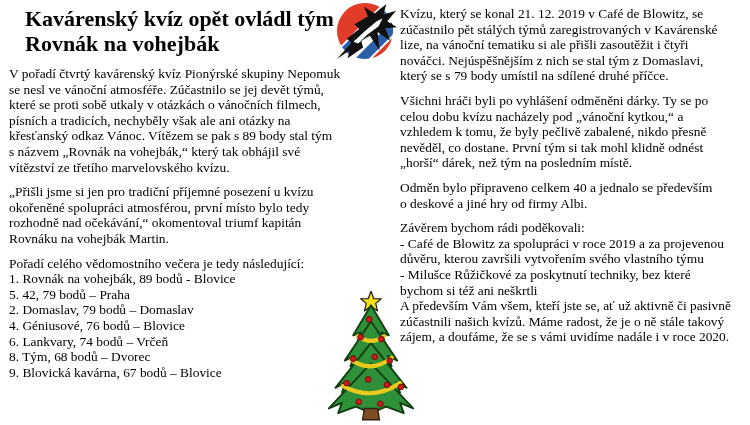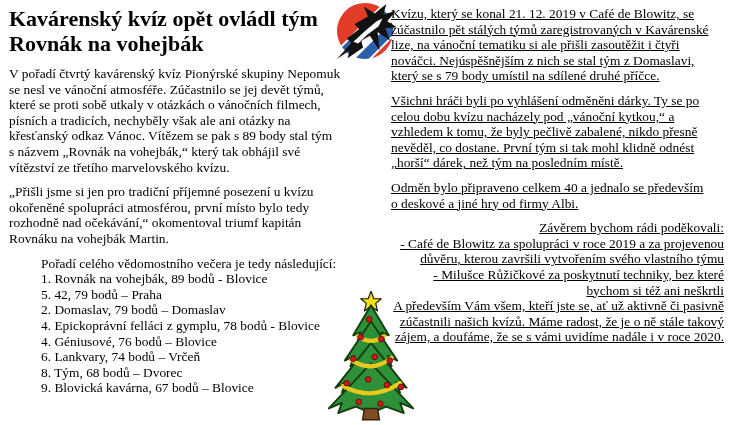--- a/index.html
+++ b/index.html
@@ -3,45 +3,44 @@
 <meta charset="utf-8">
 <style>
   html,body{margin:0;padding:0;background:#ffffff;}
   body{
     width:750px;height:425px;position:relative;overflow:hidden;
     font-family:"Liberation Serif","DejaVu Serif",serif;
     color:#000;
   }
   .col{position:absolute;top:6px;}
   .col-left{left:9px;width:332px;}
-  .col-right{left:391px;width:333px;text-decoration:underline;}
+  .col-right{left:400px;width:333px;}
   h1{
     font-size:22px;line-height:25px;font-weight:bold;
-    margin:0 0 10px 0;width:312px;letter-spacing:0;
+    margin:0 0 10px 16px;width:312px;letter-spacing:0;
   }
   p{font-size:13.4px;line-height:15.6px;margin:0 0 9px 0;}
-  .pre{white-space:pre-line;text-align:right;}
-  .rank-line{font-size:13.4px;line-height:15.6px;margin-left:32px;}
+  .pre{white-space:pre-line;}
+  .rank-line{font-size:13.4px;line-height:15.6px;}
   .logo{position:absolute;left:334px;top:2px;width:64px;height:60px;}
   .tree{position:absolute;left:326px;top:288px;width:90px;height:134px;}
   svg{display:block;}
 </style>
 </head>
 <body>
 
 <div class="col col-left">
   <h1>Kavárenský kvíz opět ovládl tým Rovnák na vohejbák</h1>
   <p>V pořadí čtvrtý kavárenský kvíz Pionýrské skupiny Nepomuk se nesl ve vánoční atmosféře. Zúčastnilo se jej devět týmů, které se proti sobě utkaly v otázkách o vánočních filmech, písních a tradicích, nechyběly však ale ani otázky na křesťanský odkaz Vánoc. Vítězem se pak s 89 body stal tým s&nbsp;názvem „Rovnák na vohejbák,“ který tak obhájil své vítězství ze třetího marvelovského kvízu.</p>
   <p>„Přišli jsme si jen pro tradiční příjemné posezení u kvízu okořeněné spolupráci atmosférou, první místo bylo tedy rozhodně nad očekávání,“ okomentoval triumf kapitán Rovnáku na vohejbák Martin.</p>
   <div>
     <div class="rank-line">Pořadí celého vědomostního večera je tedy následující:</div>
     <div class="rank-line">1. Rovnák na vohejbák, 89 bodů - Blovice</div>
     <div class="rank-line">5. 42, 79 bodů – Praha</div>
     <div class="rank-line">2. Domaslav, 79 bodů – Domaslav</div>
-    <div class="rank-line">4. Epickoprávní felláci z gymplu, 78 bodů - Blovice</div>
     <div class="rank-line">4. Géniusové, 76 bodů – Blovice</div>
     <div class="rank-line">6. Lankvary, 74 bodů – Vrčeň</div>
     <div class="rank-line">8. Tým, 68 bodů – Dvorec</div>
     <div class="rank-line">9. Blovická kavárna, 67 bodů – Blovice</div>
   </div>
 </div>
 
 <div class="logo">
   <svg viewBox="0 0 66 62" width="64" height="60" aria-hidden="true">
     <defs>

